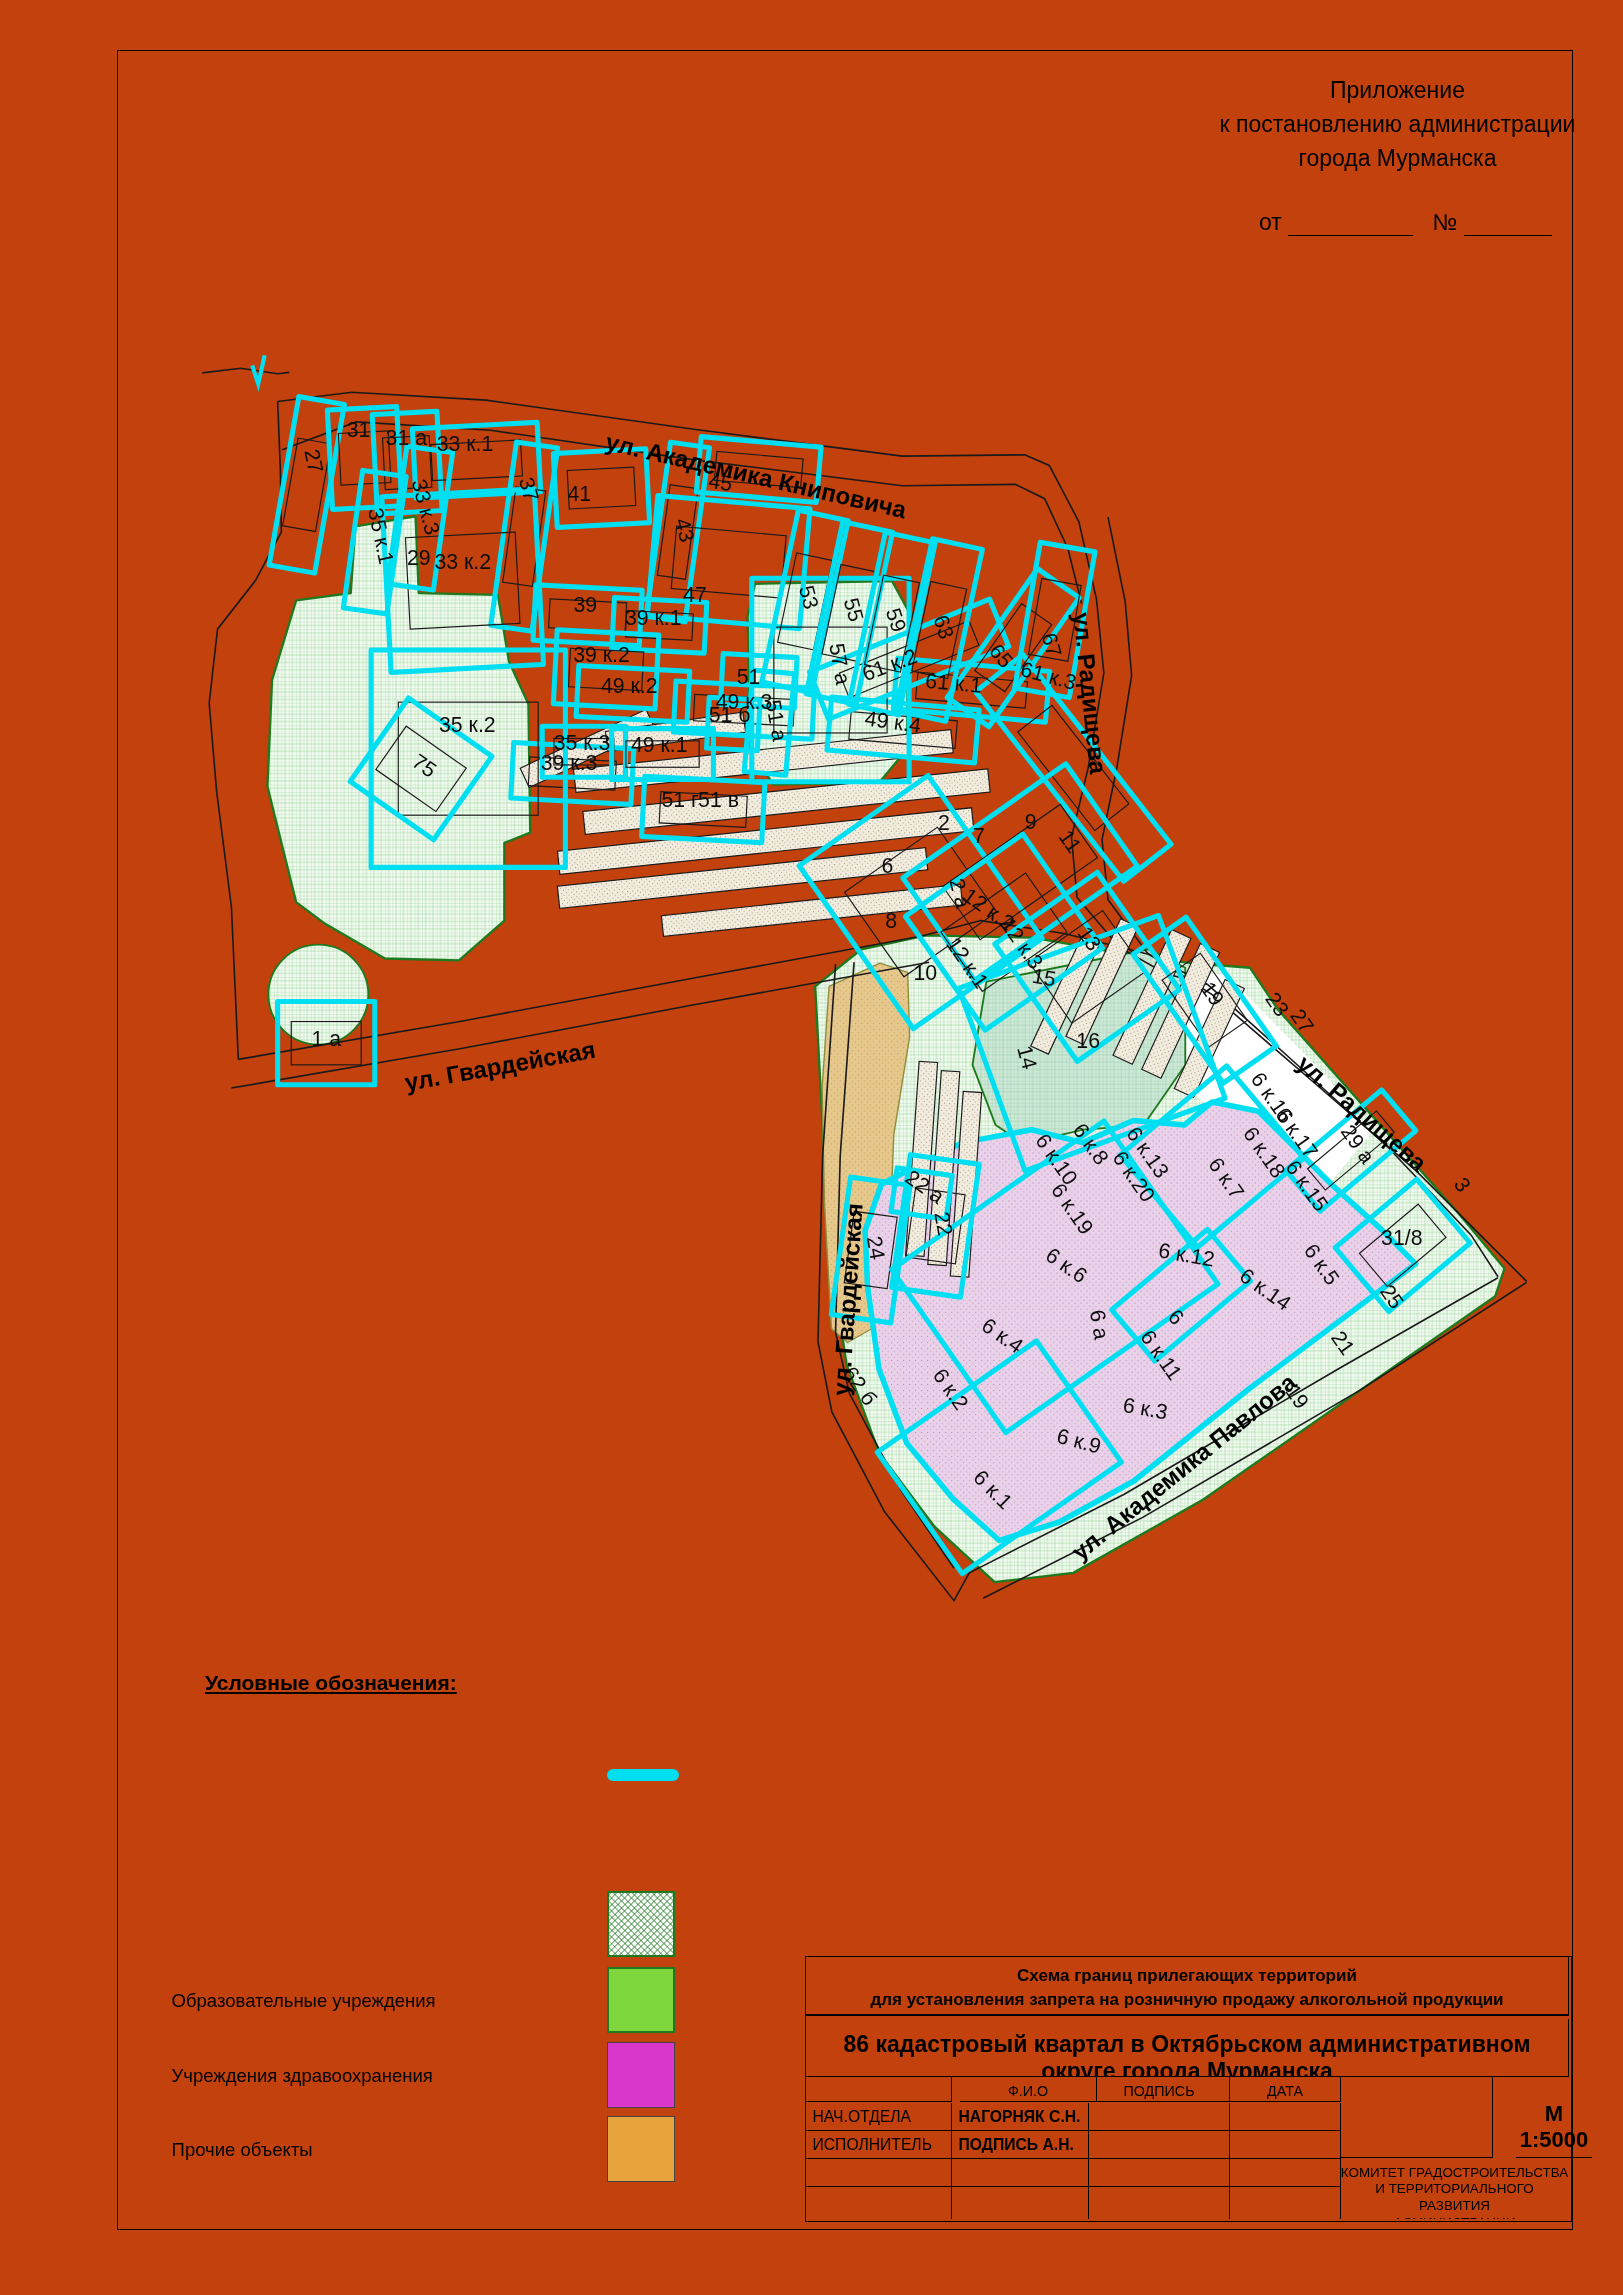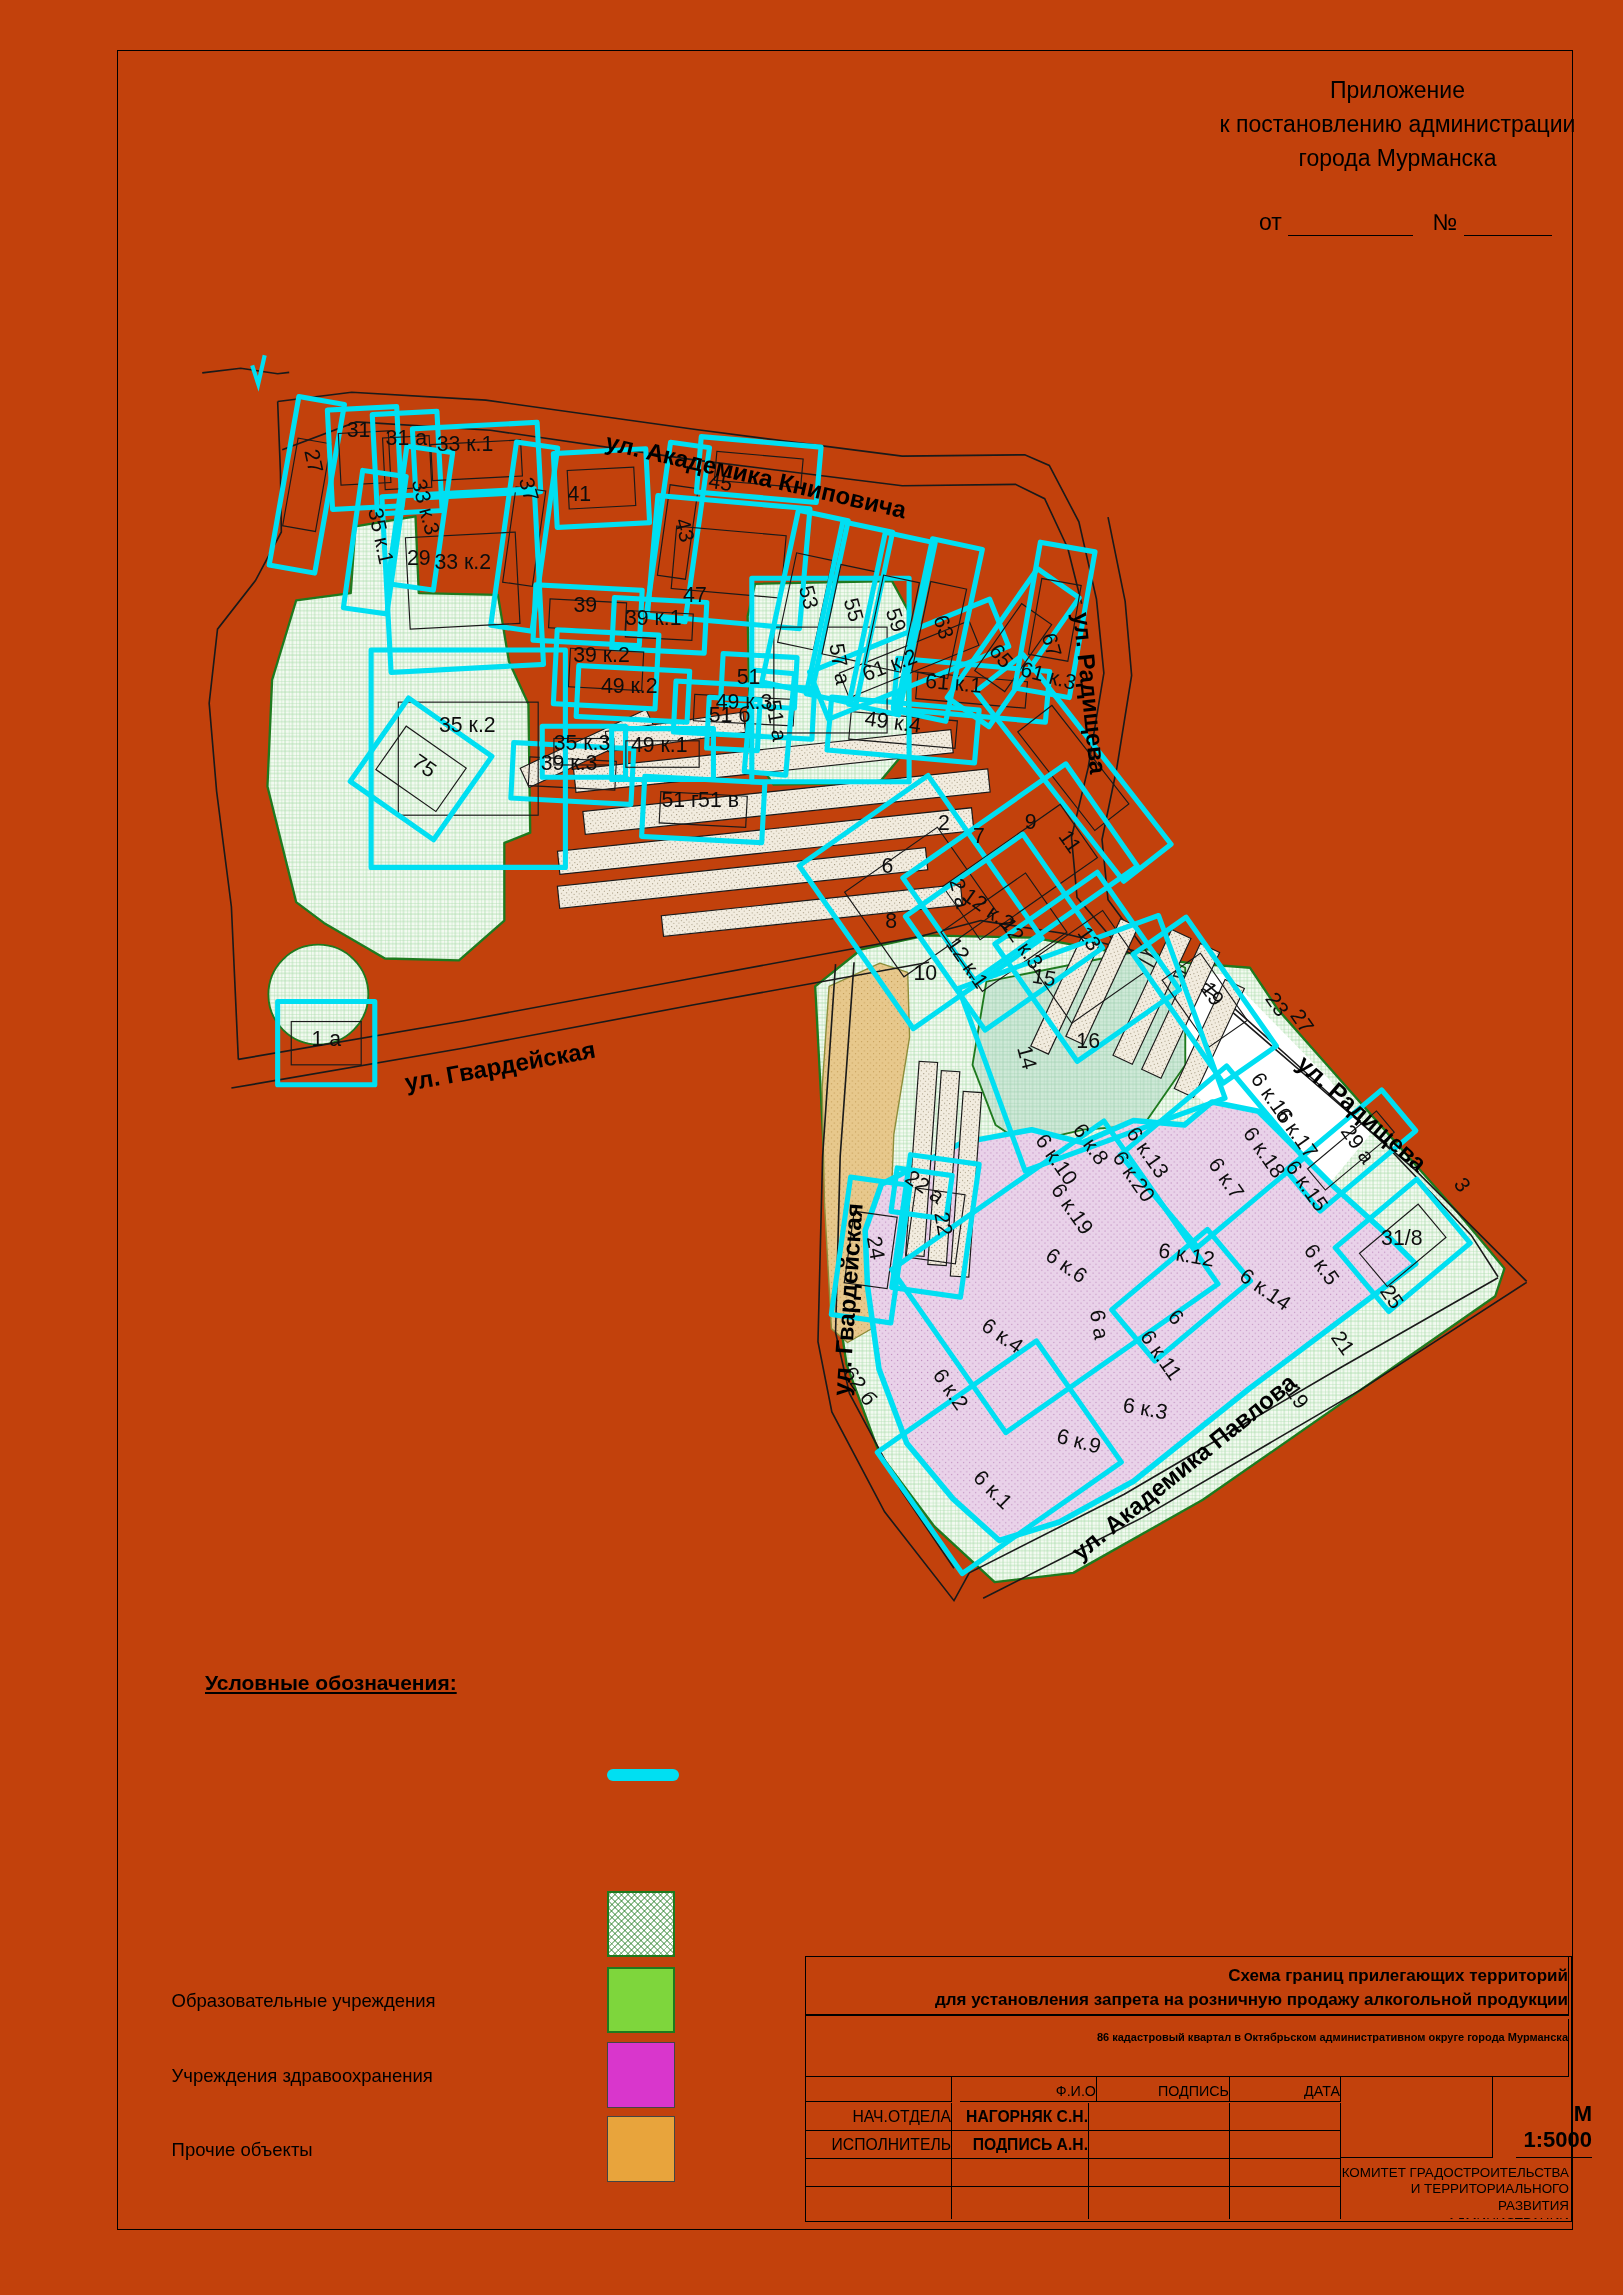--- a/index.html
+++ b/index.html
@@ -24,23 +24,23 @@
   .litem-text { position:absolute; left:4.6px; width:430px; line-height:22px; }
   .swatch { position:absolute; left:440px; }
   .sw-line { width:72px; height:12px; border-radius:6px; }
   .sw-box { width:68px; height:66px; }
   .hatchbg { background-color:#fdfefd;
     background-image:repeating-linear-gradient(45deg, rgba(30,122,30,.45) 0 1.4px, transparent 1.4px 4.6px),
                      repeating-linear-gradient(-45deg, rgba(30,122,30,.45) 0 1.4px, transparent 1.4px 4.6px);
     border:2.8px solid #1e7a1e; }
   
   #tblock { position:absolute; left:805px; top:1956px; width:767px; height:266px; border:1.9px solid #000; font-size:15.7px; }
-  #tblock .cell { position:absolute; border-right:1.4px solid #000; border-bottom:1.4px solid #000; overflow:hidden;text-align:right; }
+  #tblock .cell { position:absolute; border-right:1.4px solid #000; border-bottom:1.4px solid #000; overflow:hidden; }
   #tb-title { left:0; top:0; width:763px; height:59px; border-bottom:2.8px solid #000 !important; text-align:center; font-weight:bold; font-size:17px; line-height:24px; padding-top:6.5px; }
-  #tb-sub { left:0; top:62px; width:763px; height:58px; text-align:center; font-weight:bold; font-size:11px; padding-top:12px; }
+  #tb-sub { left:0; top:62px; width:763px; height:58px; text-align:center; font-weight:bold; font-size:23px; padding-top:12px; }
   .th { font-size:14.3px; text-align:center; padding-top:5.6px; }
   .role { font-weight:normal; padding:4.6px 0 0 6.5px; font-size:15.7px; }
   .nm { font-weight:bold; padding:4.6px 0 0 6.5px; font-size:15.7px; }
   #tb-scale { text-align:center; font-weight:bold; font-size:22px; padding-top:24px; border-bottom:1.4px solid #000; }
   #tb-comm { text-align:center; font-size:13.4px; line-height:16.7px; padding-top:6.5px; border-right:none !important; border-bottom:none !important; }
 </style>
 </head>
 <body>
 
 <div id="page">

